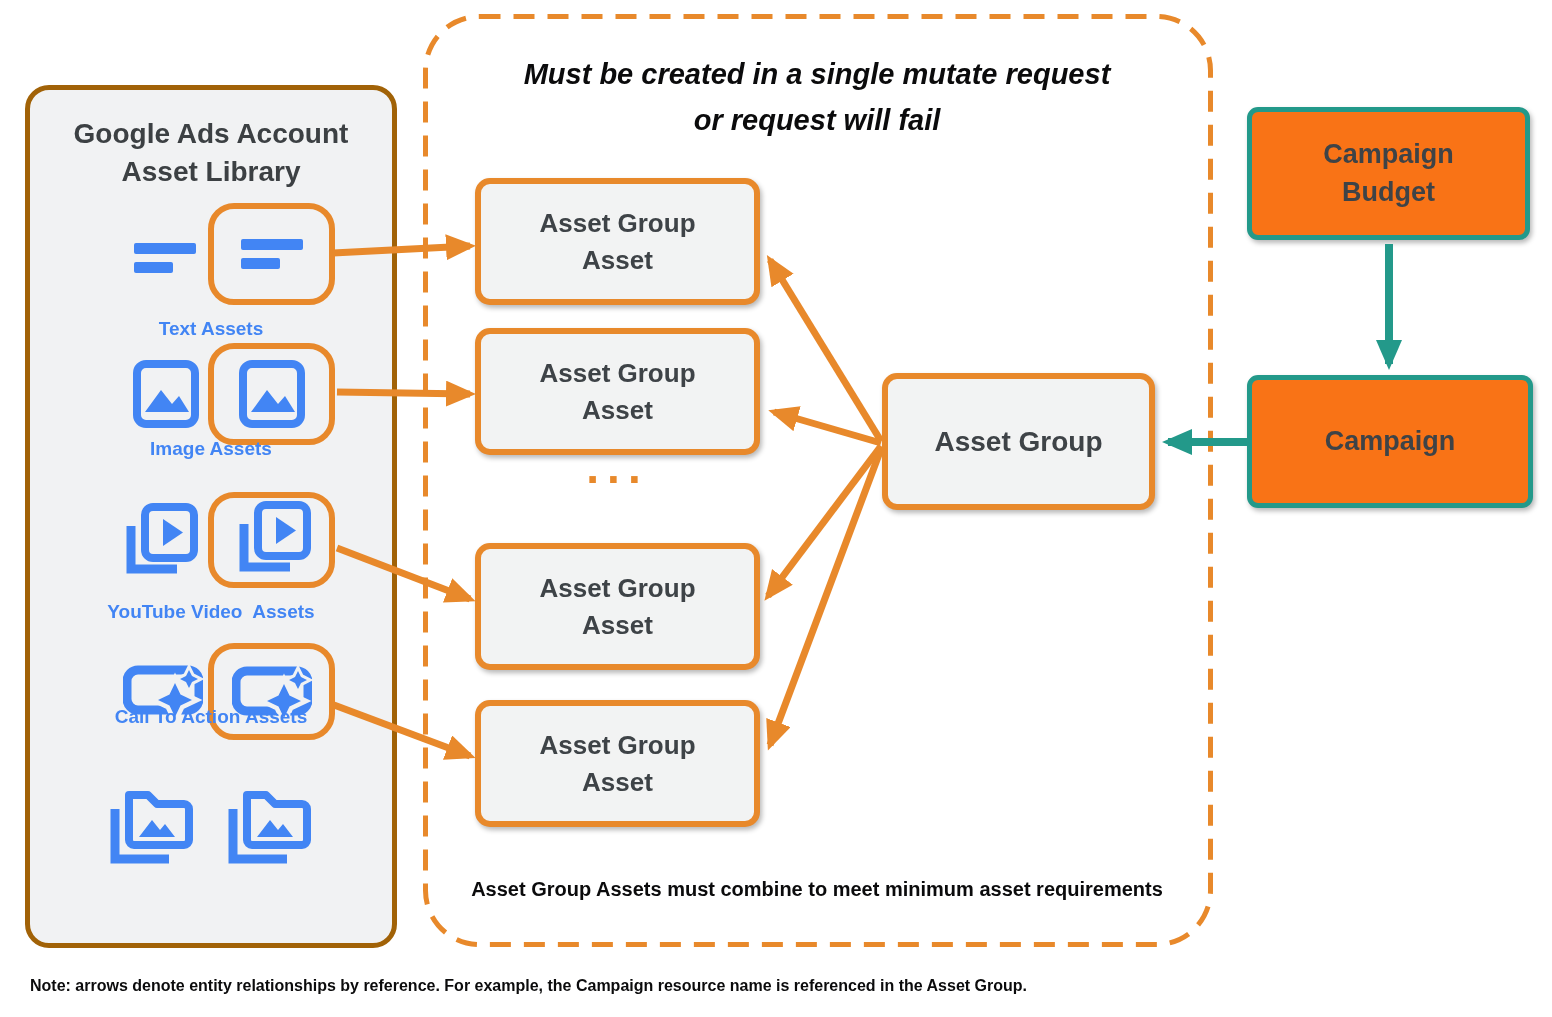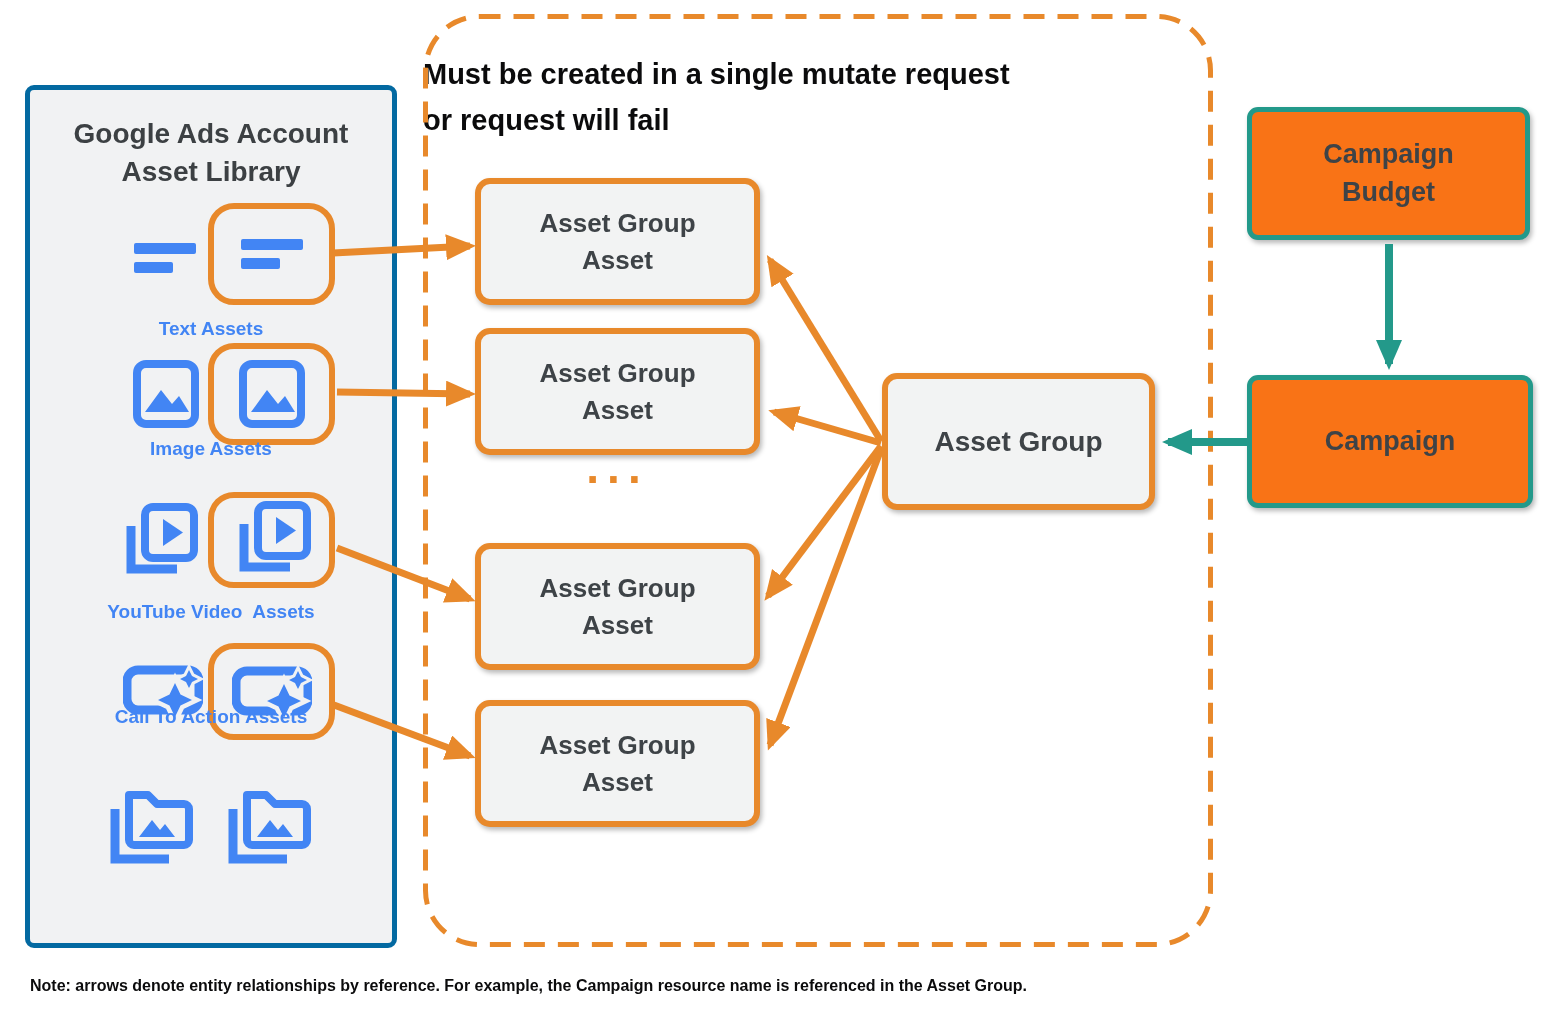--- a/index.html
+++ b/index.html
@@ -11,22 +11,22 @@
     background: #ffffff;
     font-family: "Liberation Sans", sans-serif;
     overflow: hidden;
   }
   
   .library {
     position: absolute;
     left: 25px; top: 85px;
     width: 372px; height: 863px;
     background: #F1F2F3;
-    border: 5px solid #0369a1;
-    border-radius: 9px;
+    border: 5px solid #a16207;
+    border-radius: 24px;
   }
   .library-title {
     position: absolute;
     left: 0; top: 25px; width: 362px;
     text-align: center;
     font-size: 28px; font-weight: 700;
     color: #3C4043;
     line-height: 1.35;
     white-space: pre-wrap;
   }
@@ -47,22 +47,22 @@
   }
   
   .mutate-panel {
     position: absolute;
     left: 423px; top: 14px;
     width: 788px; height: 933px;
   }
   .mutate-title {
     position: absolute;
     left: 0; top: 38px; width: 788px;
-    text-align: left;
-    font-size: 29px; font-weight: 800; 
+    text-align: center;
+    font-size: 29px; font-weight: 800; font-style: italic;
     color: #0B0B0C;
     line-height: 1.58;
     white-space: pre-wrap;
   }
   .aga-box {
     position: absolute;
     left: 52px;
     width: 285px; height: 127px;
     background: #F2F3F3;
     border: 6px solid #E8892B;
@@ -231,20 +231,21 @@
     <div class="aga-box aga-1">Asset Group
 Asset</div>
     <div class="aga-box aga-2">Asset Group
 Asset</div>
     <div class="ellipsis">...</div>
     <div class="aga-box aga-3">Asset Group
 Asset</div>
     <div class="aga-box aga-4">Asset Group
 Asset</div>
 
+    <div class="mutate-caption">Asset Group Assets must combine to meet minimum asset requirements</div>
   </div>
 
   <div class="asset-group">Asset Group</div>
 
   <div class="teal-box campaign-budget">Campaign
 Budget</div>
   <div class="teal-box campaign">Campaign</div>
 
   <div class="note">Note: arrows denote entity relationships by reference. For example, the Campaign resource name is referenced in the Asset Group.</div>
 

